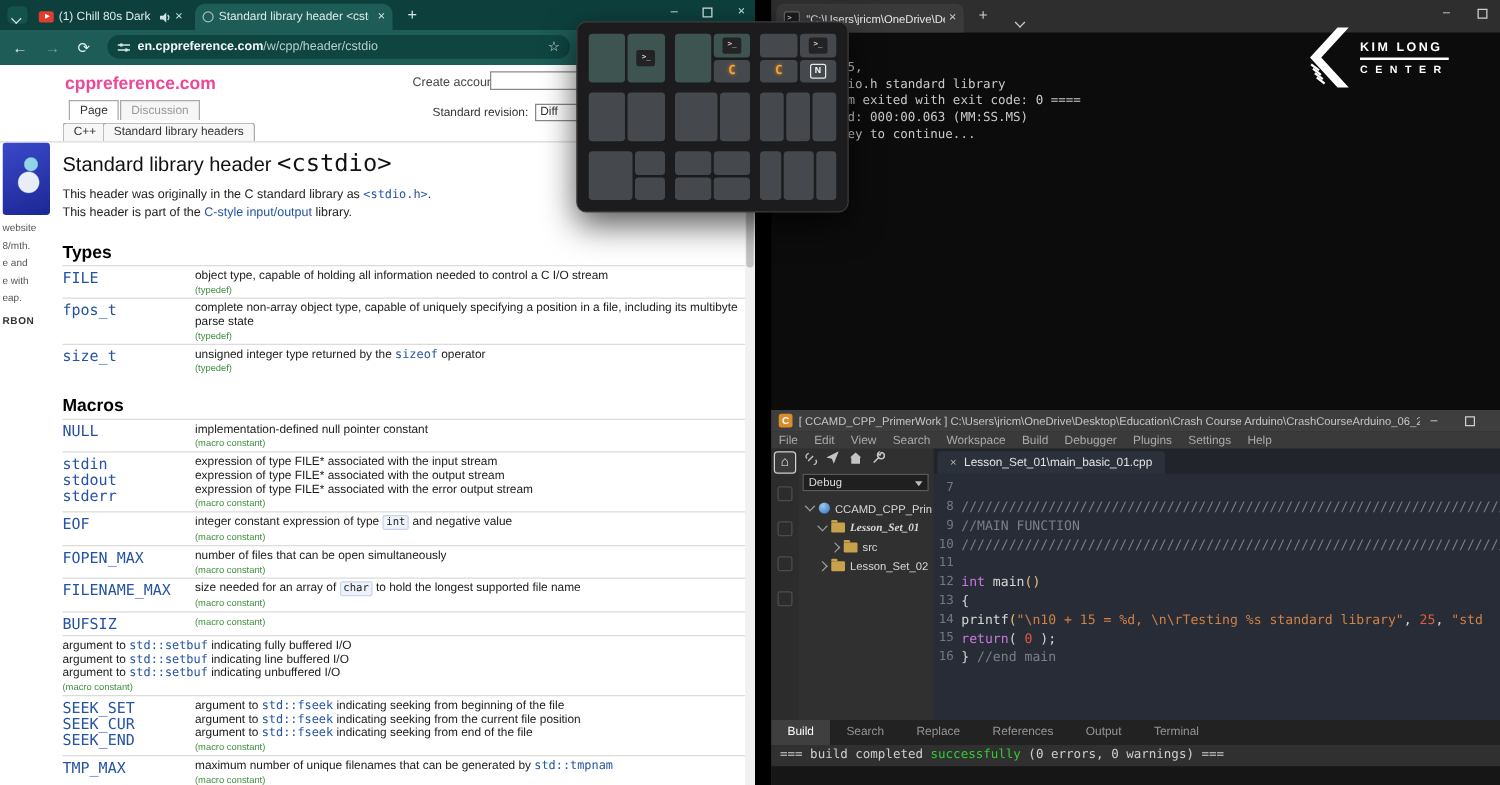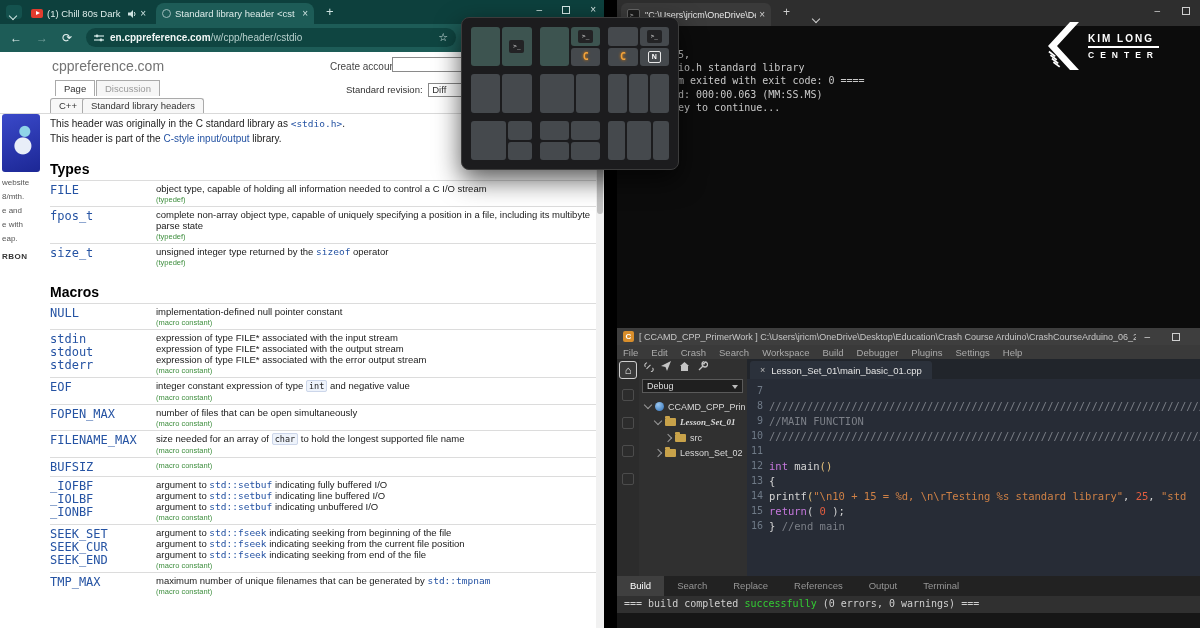--- a/index.html
+++ b/index.html
@@ -26,21 +26,21 @@
   .navic { position:absolute; top:7px; color:#e2efee; font-size:12px; }
   .navic.dim { color:#76a09c; }
   .urlpill { position:absolute; left:86px; top:4px; width:370px; height:19px; background:#0f4541; border-radius:10px; display:flex; align-items:center; padding:0 8px; }
   .tuneic { width:10px; height:8px; margin-right:6px; flex:0 0 auto; }
   .urldomain { font-size:10px; font-weight:bold; color:#f1f7f6; white-space:nowrap; }
   .urlpath { font-size:10px; color:#b7d0cd; white-space:nowrap; }
   .urlstar { margin-left:auto; color:#cfe4e2; font-size:11px; }
 
   
   .page { position:absolute; left:0; top:52px; width:604px; height:576px; background:#fff; overflow:hidden; }
-  .sitetitle { position:absolute; left:52px; top:6px; font-size:14px; font-weight:normal; color:#737373; }
+  .sitetitle { position:absolute; left:52px; top:6px; font-size:14px; font-weight:bold; color:#ec4899; }
   .createacct { position:absolute; left:330px; top:9px; font-size:10px; color:#444; }
   .wikisearch { position:absolute; left:392px; top:5px; width:76px; height:15px; border:1px solid #8a8a8a; background:#fff; font-size:9px; }
   .pgtab { position:absolute; top:28px; height:16px; font-size:9.5px; padding:2px 8px 0; border:1px solid #aaa; border-bottom:none; background:#fff; color:#333; }
   .pgtab.dim { color:#999; background:#f6f6f6; }
   .stdrev { position:absolute; left:346px; top:31px; font-size:9.5px; color:#333; white-space:nowrap; }
   .revsel { display:inline-block; border:1px solid #888; background:#fff; width:52px; height:14px; font-size:9.5px; padding:0 3px; position:relative; vertical-align:middle; margin-left:3px; }
   .revsel::after { content:""; position:absolute; right:4px; top:5px; border-left:3.5px solid transparent; border-right:3.5px solid transparent; border-top:4px solid #333; }
   .crumb { position:absolute; top:46px; height:15px; font-size:9.5px; padding:1px 8px 0; border:1px solid #aaa; border-bottom:none; background:#f7f7f7; color:#333; border-radius:3px 3px 0 0; }
   .pagehr { position:absolute; left:0; top:61px; width:100%; height:1px; background:#d9d9d9; }
 
@@ -206,20 +206,21 @@
     <div id="ad-lines">
         <div class="adline" style="top: 126px;">website</div>
         <div class="adline" style="top: 140px;">8/mth.</div>
         <div class="adline" style="top: 154px;">e and</div>
         <div class="adline" style="top: 168px;">e with</div>
         <div class="adline" style="top: 182px;">eap.</div>
       </div>
     <div class="adbrand" style="top:200px">RBON</div>
 
     <div class="content">
+      <h1 class="ptitle"><span>Standard library header</span> <span class="tcode">&lt;cstdio&gt;</span></h1>
       <div class="intro" id="intro-lines">
           <div>This header was originally in the C standard library as <span class="code-link">&lt;stdio.h&gt;</span>.</div>
           <div>This header is part of the <span class="text-link">C-style input/output</span> library.</div>
         </div>
       <div id="ref-sections">
           <div class="refh3">Types</div>
           <div class="refrow">
             <div class="refnames">
               <div class="refname">FILE</div>
             </div>
@@ -298,25 +299,20 @@
           </div>
           <div class="refrow">
             <div class="refnames">
               <div class="refname">BUFSIZ</div>
             </div>
             <div class="refdescs">
               <div class="reftag">(macro constant)</div>
             </div>
           </div>
           <div class="refrow">
-            <div class="refnames">
-              <div class="refname">_IOFBF</div>
-              <div class="refname">_IOLBF</div>
-              <div class="refname">_IONBF</div>
-            </div>
             <div class="refdescs">
               <div class="refdesc">argument to <span class="code-link">std::setbuf</span> indicating fully buffered I/O</div>
               <div class="refdesc">argument to <span class="code-link">std::setbuf</span> indicating line buffered I/O</div>
               <div class="refdesc">argument to <span class="code-link">std::setbuf</span> indicating unbuffered I/O</div>
               <div class="reftag">(macro constant)</div>
             </div>
           </div>
           <div class="refrow">
             <div class="refnames">
               <div class="refname">SEEK_SET</div>
@@ -454,21 +450,21 @@
     <span class="clicon">C</span>
     <span class="cl-title-text">[ CCAMD_CPP_PrimerWork ] C:\Users\jricm\OneDrive\Desktop\Education\Crash Course Arduino\CrashCourseArduino_06_26_24\Sources\Codelite\C...</span>
     <span class="clctl">
       <span>–</span>
       <span class="maxbox" style="border-color:#cfcfcf"></span>
     </span>
   </div>
   <div class="cl-menu" id="cl-menus">
       <span>File</span>
       <span>Edit</span>
-      <span>Crash</span>
+      <span>View</span>
       <span>Search</span>
       <span>Workspace</span>
       <span>Build</span>
       <span>Debugger</span>
       <span>Plugins</span>
       <span>Settings</span>
       <span>Help</span>
     </div>
   <div class="cl-body">
     <div class="strip">

